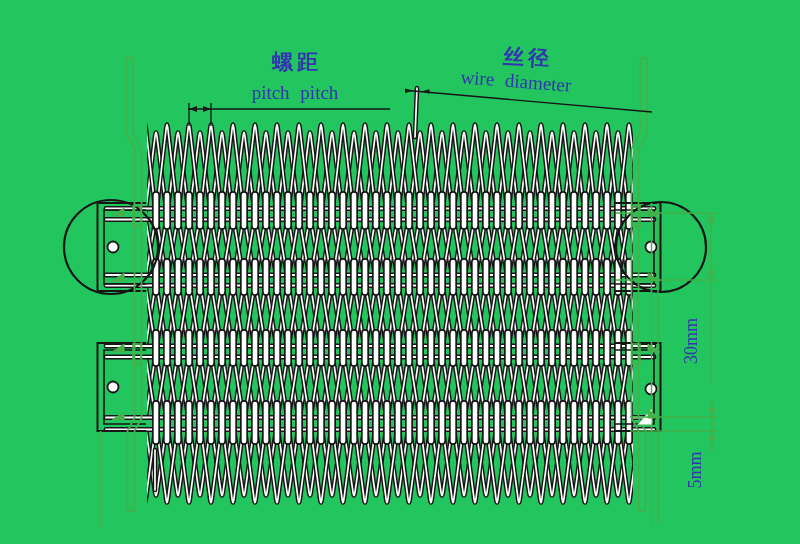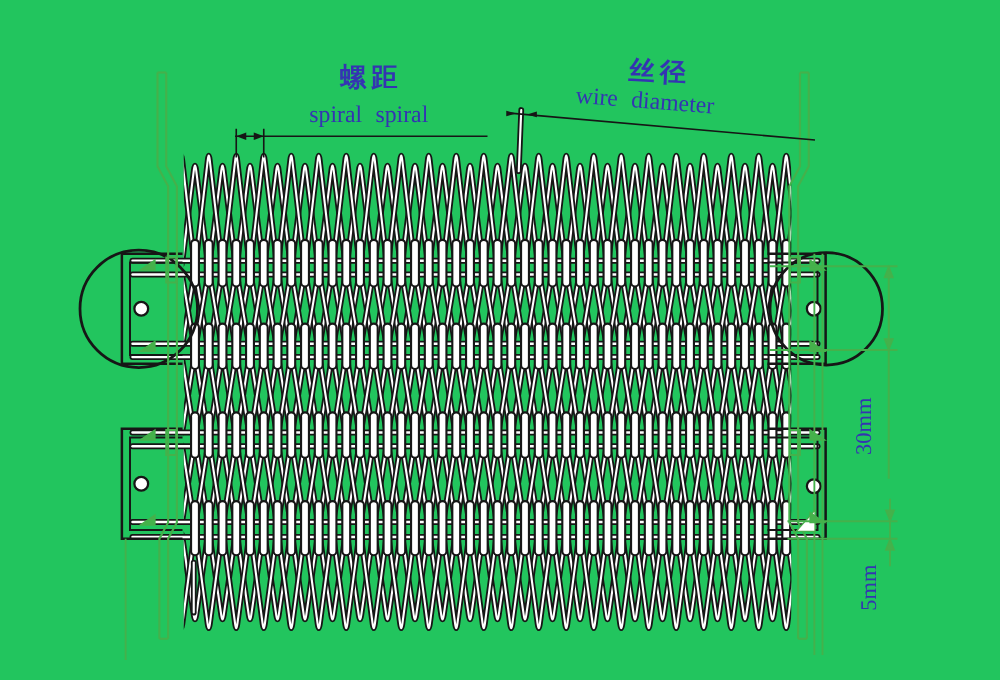--- a/index.html
+++ b/index.html
@@ -481,18 +481,18 @@
       <line x1="189" y1="103" x2="189" y2="126" stroke="#161616" stroke-width="1.3"></line>
       <line x1="211" y1="103" x2="211" y2="126" stroke="#161616" stroke-width="1.3"></line>
       <polygon points="189,109 197,106 197,112" fill="#161616"></polygon>
       <polygon points="211,109 203,106 203,112" fill="#161616"></polygon>
       <line x1="408" y1="90.5" x2="652" y2="112" stroke="#161616" stroke-width="1.3"></line>
       <polygon points="413,90.8 405,88.5 405,93" fill="#161616"></polygon>
       <polygon points="421.5,91.5 429.5,89.2 429.5,93.7" fill="#161616"></polygon>
     </svg>
 
   <div class="lbl cn" id="lbl-pitch-cn" style="left:297px;top:62px">螺距</div>
-  <div class="lbl en" id="lbl-pitch-en" style="left:295px;top:92px;word-spacing:6px">spiral spiral</div>
+  <div class="lbl en" id="lbl-pitch-en" style="left:295px;top:92px;word-spacing:6px">pitch pitch</div>
   <div class="lbl cn" id="lbl-wire-cn" style="left:528px;top:58px">丝径</div>
   <div class="lbl en" id="lbl-wire-en" style="left:516px;top:81px;word-spacing:6px">wire diameter</div>
   <div class="lbl dim" id="lbl-30mm" style="left:691px;top:341px">30mm</div>
   <div class="lbl dim" id="lbl-5mm" style="left:695px;top:470px">5mm</div>
 </div>
 
 </body></html>

